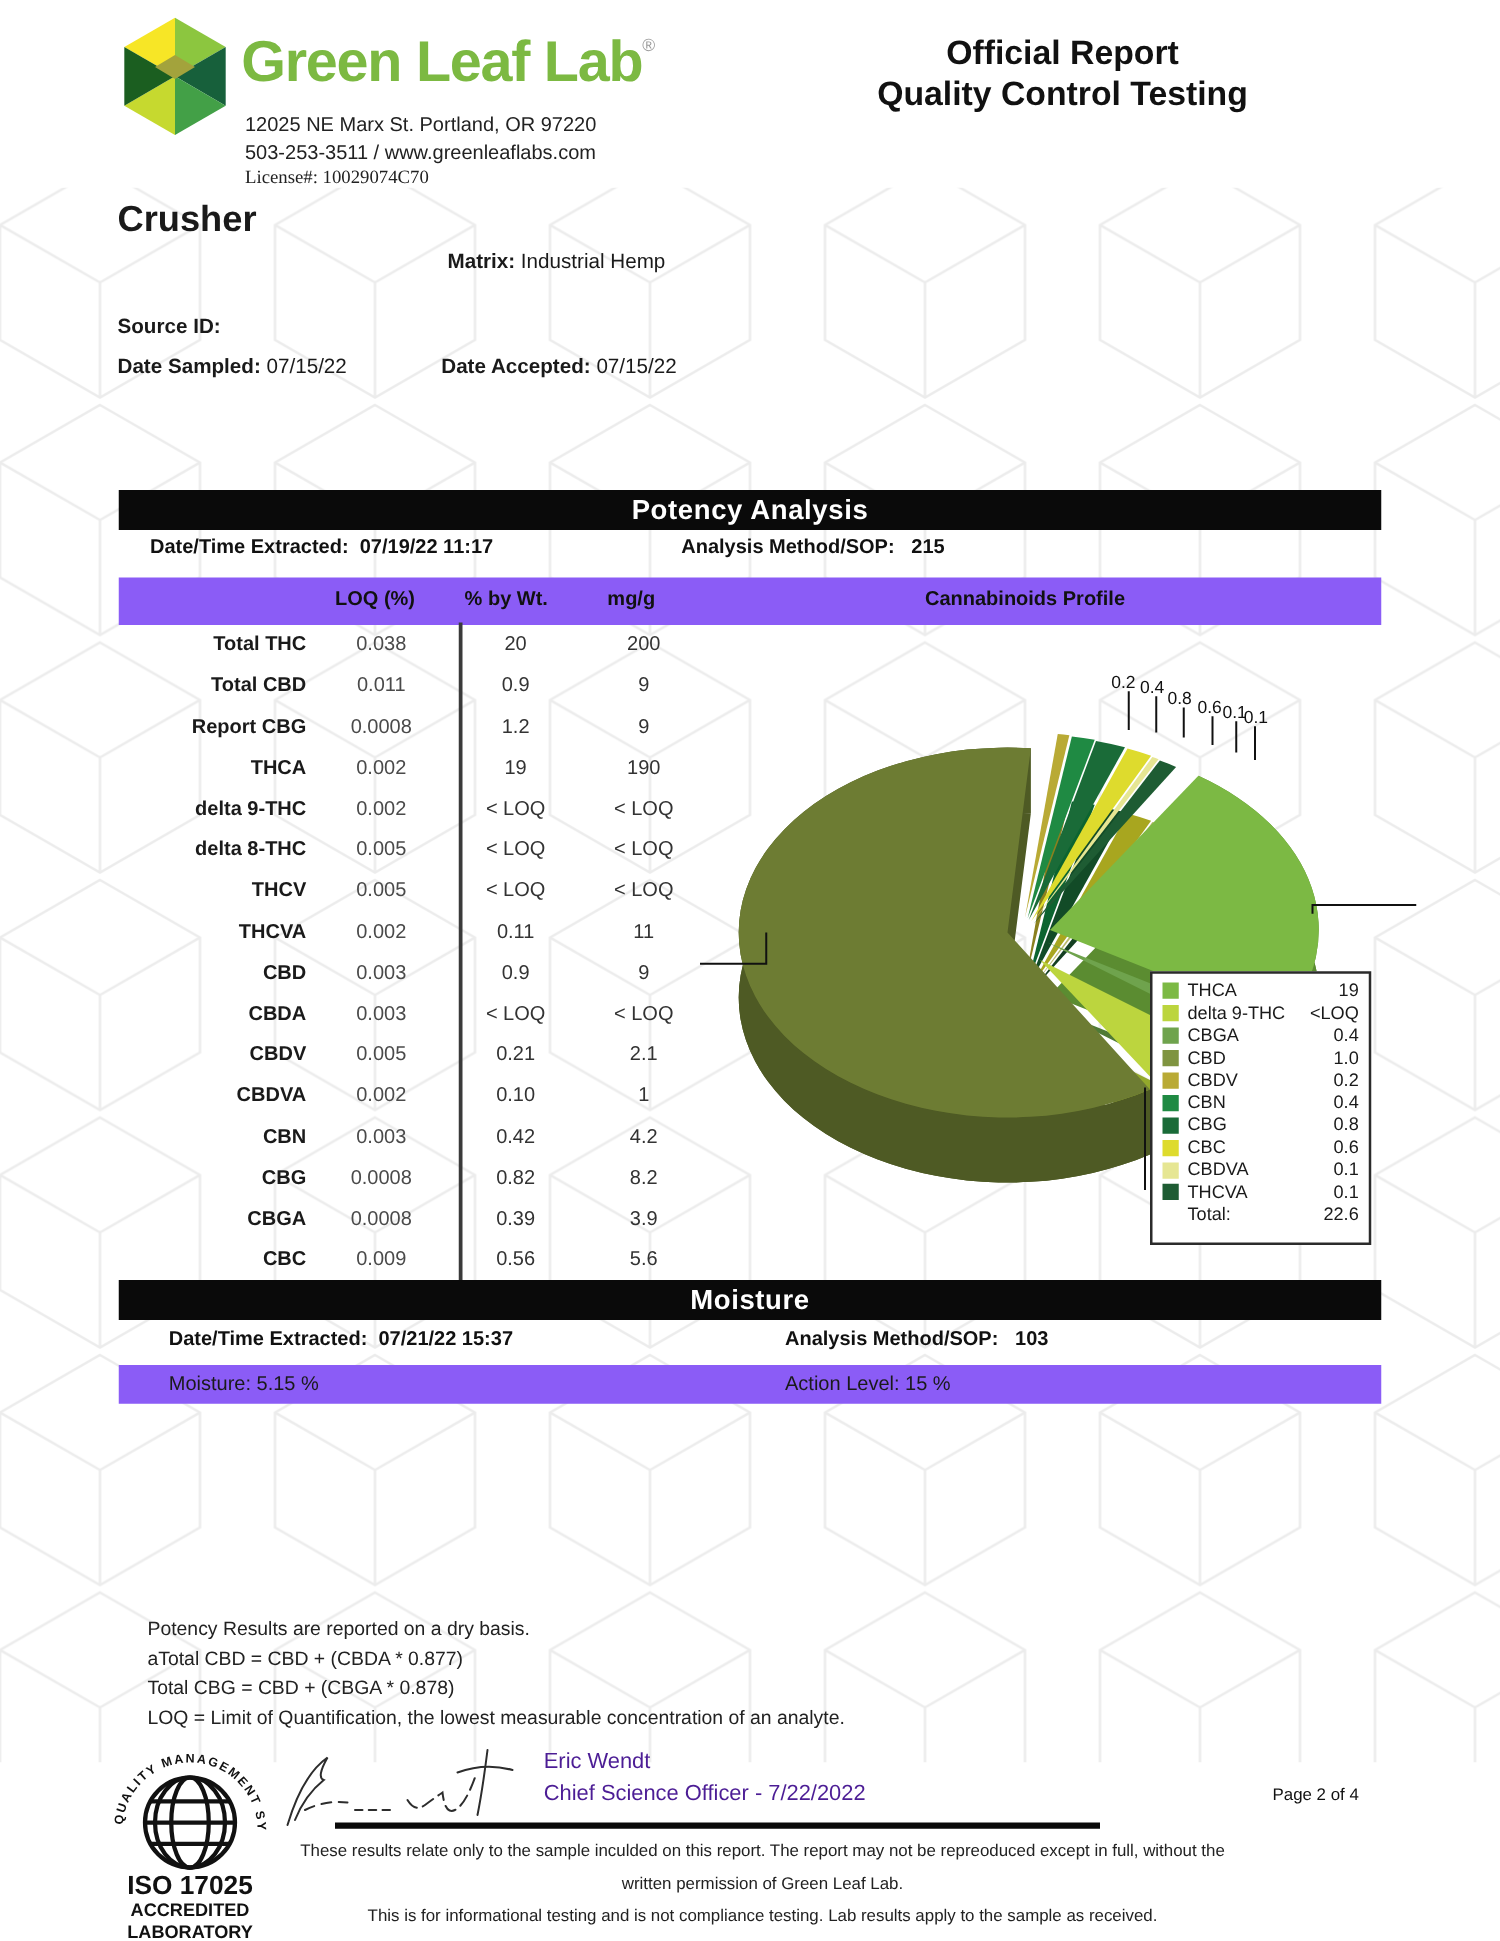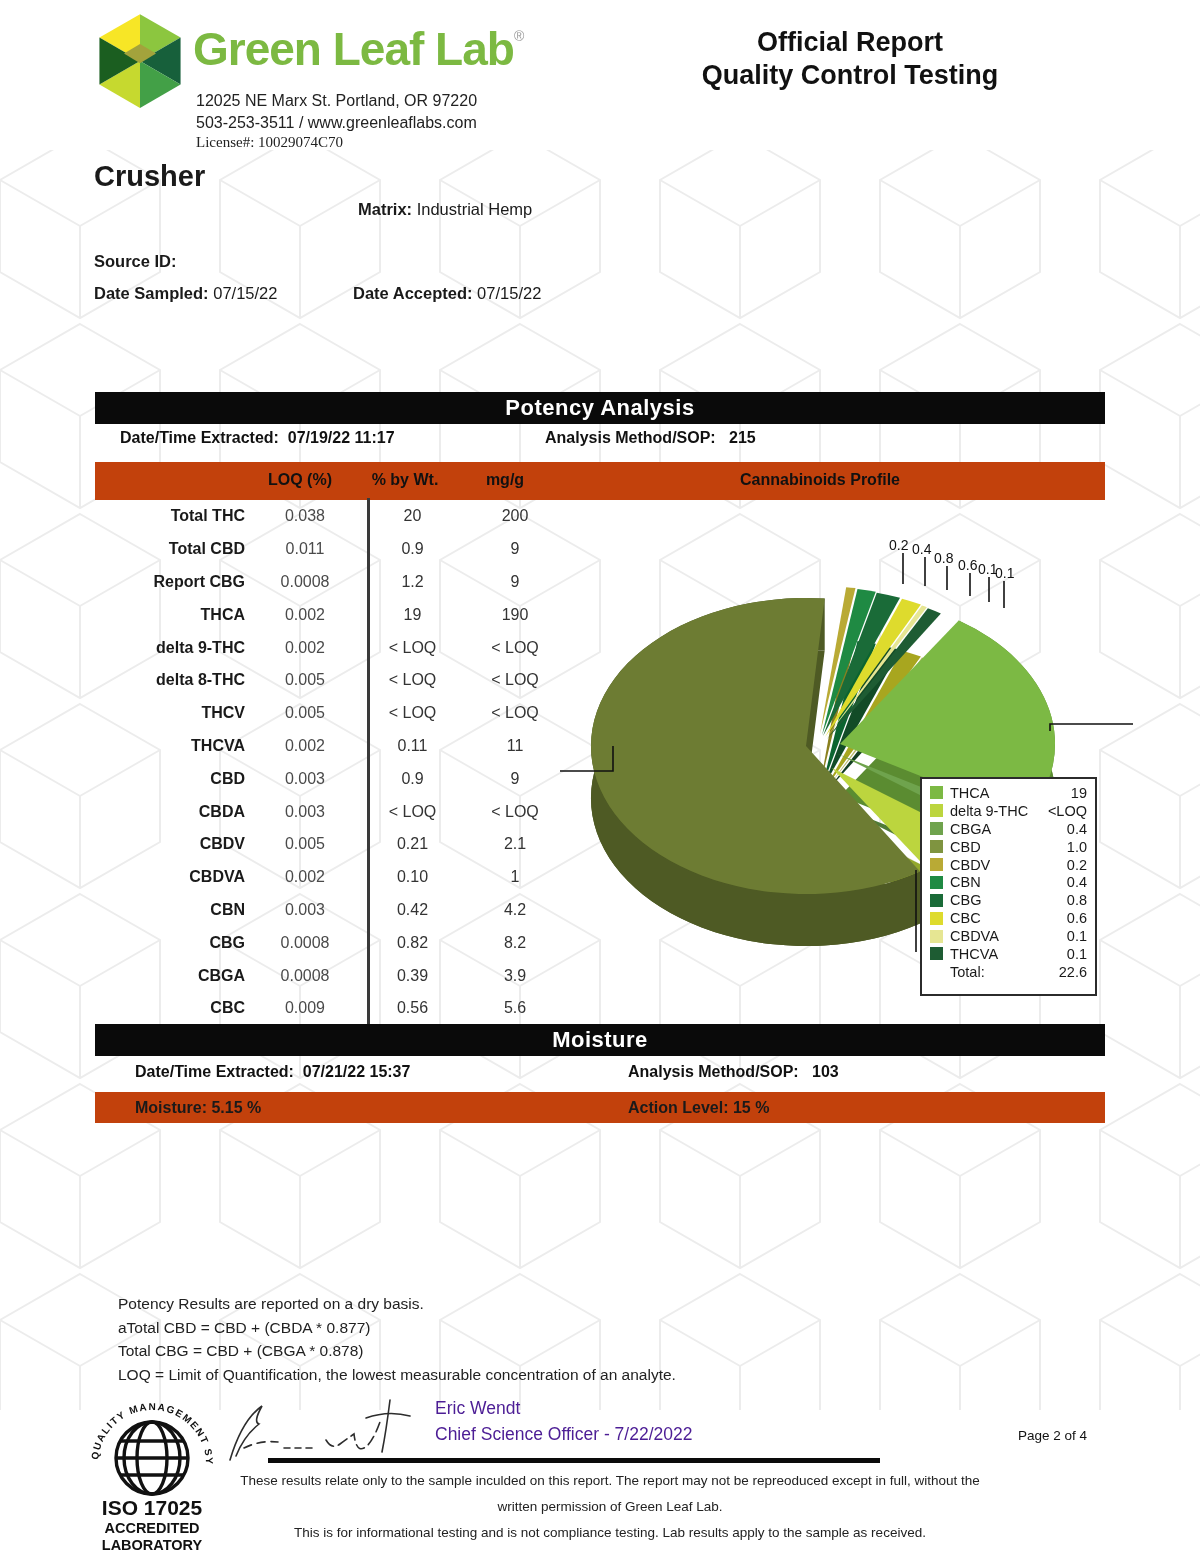--- a/index.html
+++ b/index.html
@@ -13,21 +13,21 @@
   .brand-lic{left:196px;top:134px;font-size:15px;font-family:"Liberation Serif",serif;color:#222;}
   .report-title{left:600px;top:26px;width:500px;text-align:center;font-size:27px;font-weight:bold;line-height:33px;color:#111;}
   
   .sample-name{left:94px;top:160px;font-size:29px;font-weight:bold;}
   .lbl{font-weight:bold;}
   .f16{font-size:16.5px;}
   
   .bar{left:95px;width:1010px;height:32px;background:#0a0a0a;color:#fff;text-align:center;
        font-size:22px;font-weight:bold;line-height:31px;letter-spacing:.5px;}
   .meta-line{font-size:16px;font-weight:bold;color:#111;}
-  .grayband{left:95px;width:1010px;background:#c2410c;font-weight:bold;}
+  .grayband{left:95px;width:1010px;background:#8b5cf6;}
   
   .t-wrap{left:95px;top:500px;width:470px;}
   .t-row{display:grid;grid-template-columns:150px 120px 95px 110px;height:32.8px;align-items:center;font-size:16px;}
   .t-row .c{white-space:nowrap;}
   .c.a{text-align:right;font-weight:bold;}
   .c.l{text-align:center;color:#4a4a4a;}
   .c.w,.c.m{text-align:center;color:#333;}
   .v-divider{left:367px;top:498px;width:3px;height:527px;background:#3a3a3a;}
   .hdr-cell{font-size:16px;font-weight:bold;color:#111;}
   

